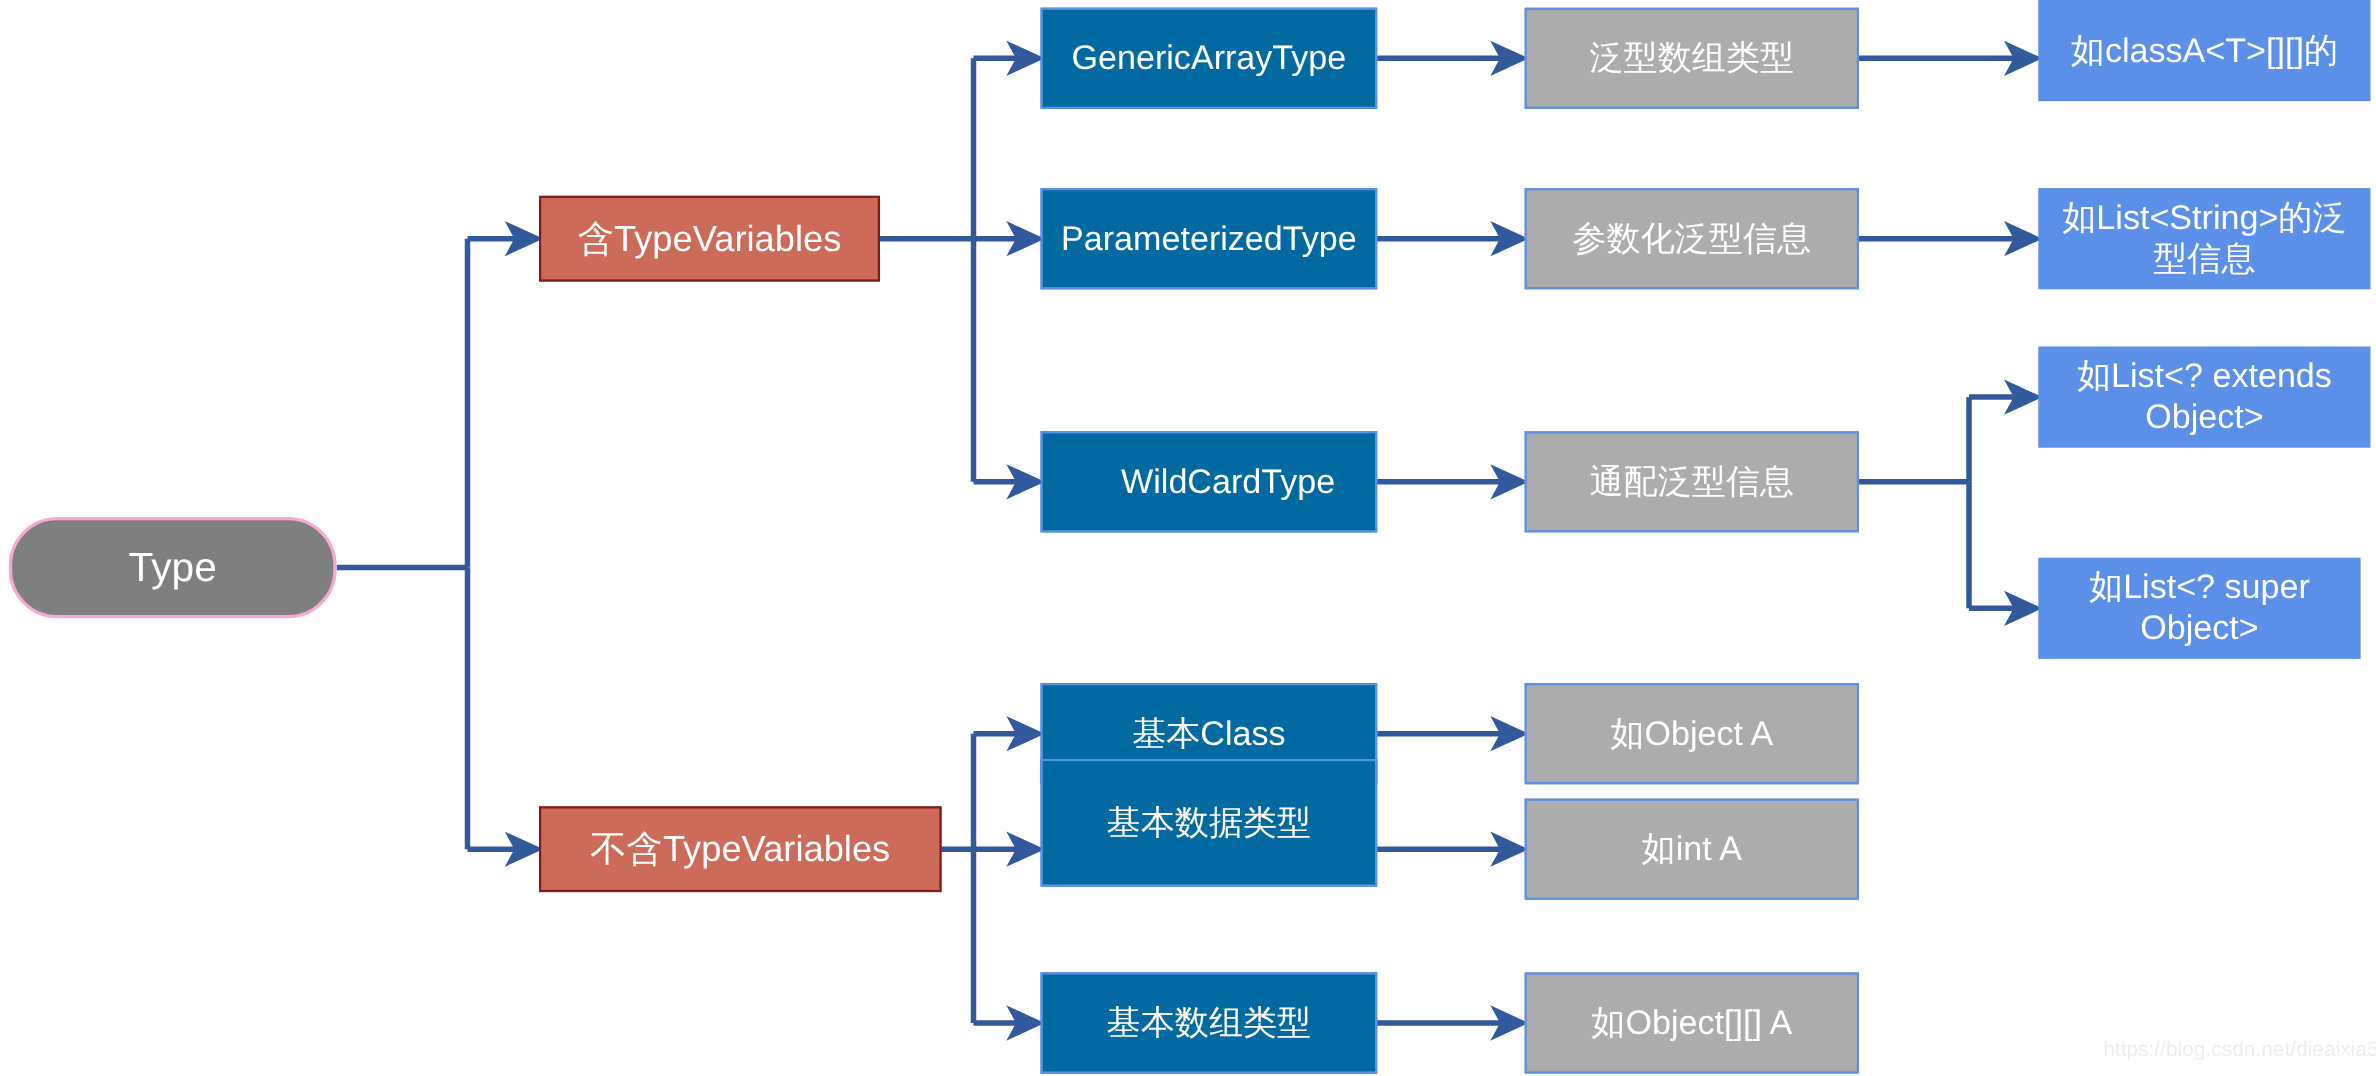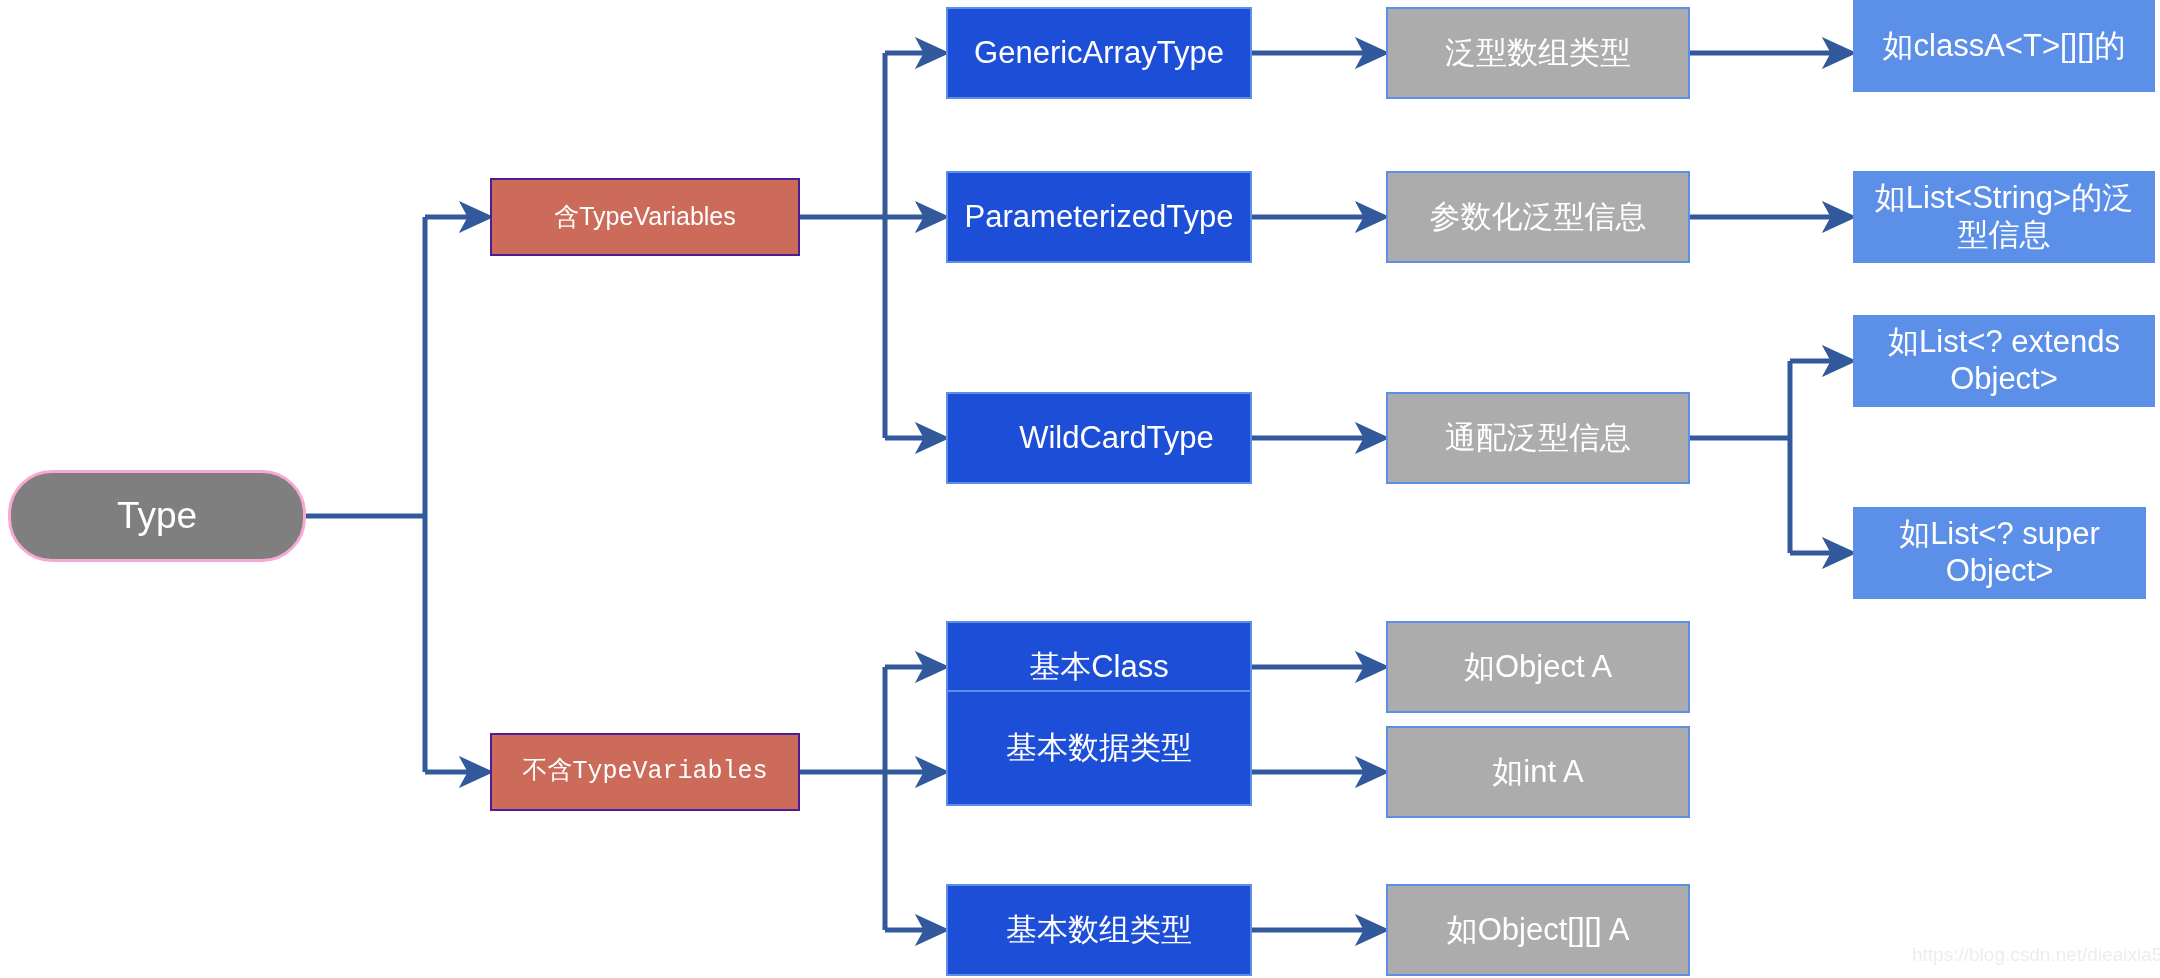--- a/index.html
+++ b/index.html
@@ -38,25 +38,25 @@
     z-index: 3;
   }
   .node-root {
     background: #7F7F7F;
     border: 3px solid #f9a8d4;
     border-radius: 44px;
     font-size: 37px;
   }
   .node-branch {
     background: #CC6B5A;
-    border: 2px solid #4c1d95;
-    font-size: 25px;
+    border: 2px solid #7f1d1d;
+    font-size: 33px;
   }
   .node-kind {
-    background: #1d4ed8;
+    background: #0369a1;
     border: 2px solid #5B8FE8;
     font-size: 31px;
   }
   .node-desc {
     background: #ACACAC;
     border: 2px solid #5B8FE8;
     font-size: 31px;
   }
   .node-example {
     background: #5B8FE8;
@@ -128,21 +128,21 @@
   </svg>
 
   <div class="node node-root" style="left:8px; top:470px; width:298px; height:92px;">
     <span>Type</span>
   </div>
 
   <div class="node node-branch" style="left:490px; top:178px; width:310px; height:78px;">
     <span>含TypeVariables</span>
   </div>
 
-  <div class="node node-branch" style="left:490px; top:733px; width:310px; height:78px;font-family:Liberation Mono, monospace;">
+  <div class="node node-branch" style="left:490px; top:733px; width:366px; height:78px;">
     <span>不含TypeVariables</span>
   </div>
 
   <div class="node node-kind" style="left:946px; top:7px; width:306px; height:92px;">
     <span>GenericArrayType</span>
   </div>
 
   <div class="node node-kind" style="left:946px; top:171px; width:306px; height:92px;">
     <span>ParameterizedType</span>
   </div>

